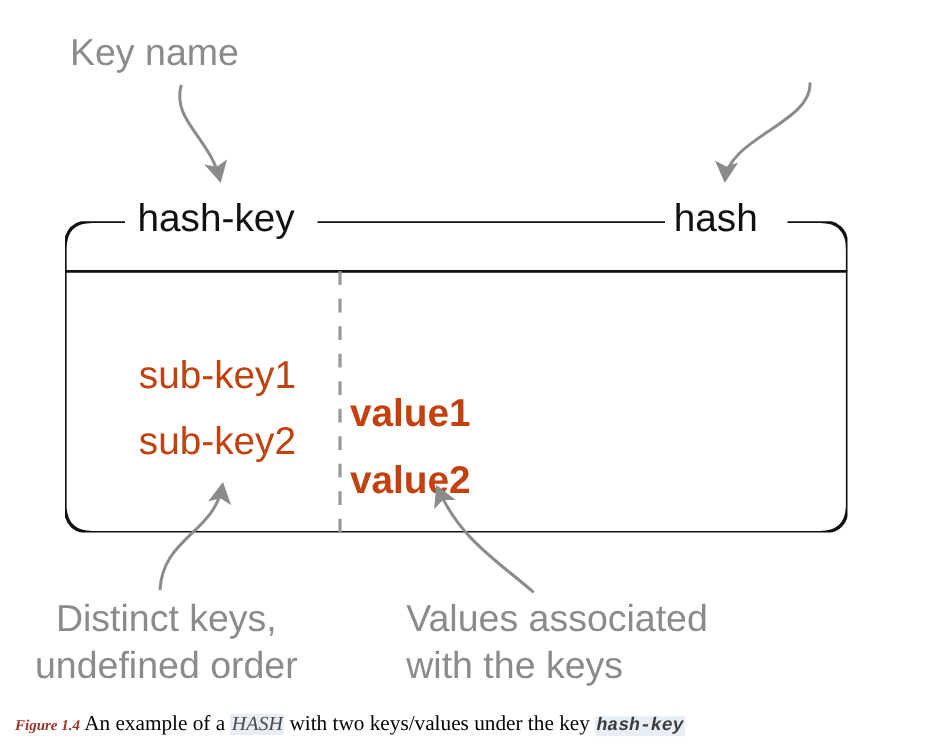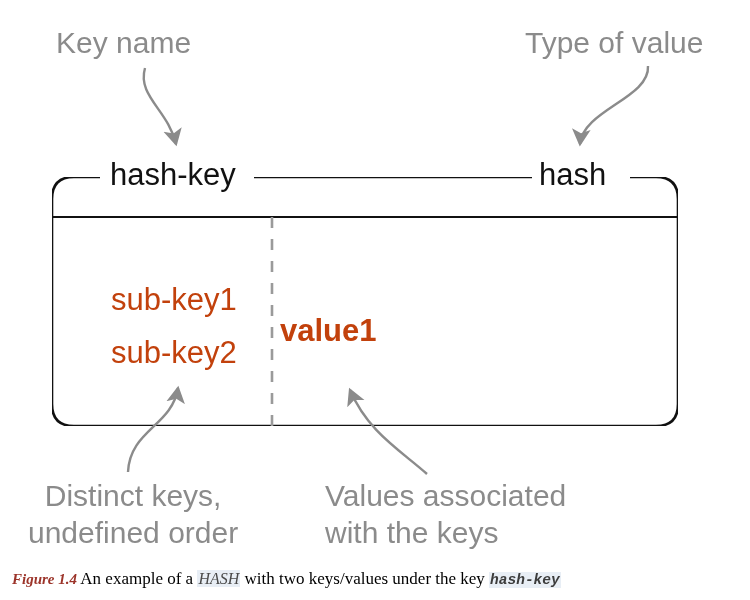--- a/index.html
+++ b/index.html
@@ -91,21 +91,21 @@
     font-size: 13.5px;
     line-height: 18px;
     color: #6f6f6f;
     white-space: nowrap;
   }
   #caption .fignum {
     color: #9c342a;
     font-family: "Liberation Serif", serif;
     font-style: italic;
     font-weight: 700;
-    font-size: 15px;
+    font-size: 12px;
     margin-top: 45px;
   }
   #caption .captxt {
     font-family: "Liberation Serif", serif;
     font-size: 17px;
     color: #000000;
   }
   #caption .code-serif {
     font-family: "Liberation Serif", serif;
     font-style: italic;
@@ -124,21 +124,20 @@
     padding: 0 1px;
   }
 </style>
 </head>
 <body>
 
 <div id="stage">
 
   <div class="annot" id="label-key-name">Key name</div>
 
-  <div class="annot" id="label-type-value">Type of value</div>
 
   <div class="annot" id="label-distinct">Distinct keys,
 undefined order</div>
 
   <div class="annot" id="label-values">Values associated
 with the keys</div>
 
   <div id="hash-box">
     <svg width="626" height="249" viewBox="0 0 626 249">
 
@@ -156,20 +155,21 @@
 
   <div class="box-title" id="box-title-key">hash-key</div>
   <div class="box-title" id="box-title-type">hash</div>
 
   <div class="row" id="row-1">
     <span class="rk">sub-key1</span>
     <span class="rv">value1</span>
   </div>
   <div class="row" id="row-2">
     <span class="rk">sub-key2</span>
+    <span class="rv">value2</span>
   </div>
 
   <svg id="arrows" width="750" height="600" viewBox="0 0 750 600">
     <defs>
       <marker id="ah" markerWidth="9" markerHeight="9" refX="6.2" refY="4.5" orient="auto" markerUnits="strokeWidth">
         <path d="M 0 0.6 L 7.2 4.5 L 0 8.4 L 1.7 4.5 Z" fill="#8b8b8b"></path>
       </marker>
     </defs>
 
     <path d="M 145 68 C 137 96 168 110 176 144" fill="none" stroke="#8b8b8b" stroke-width="2.4" marker-end="url(#ah)"></path>

